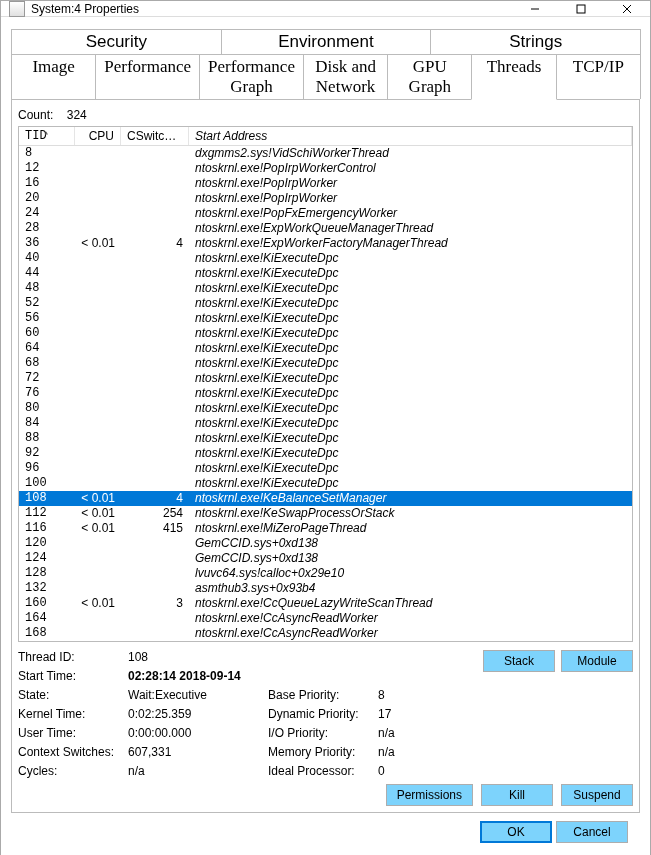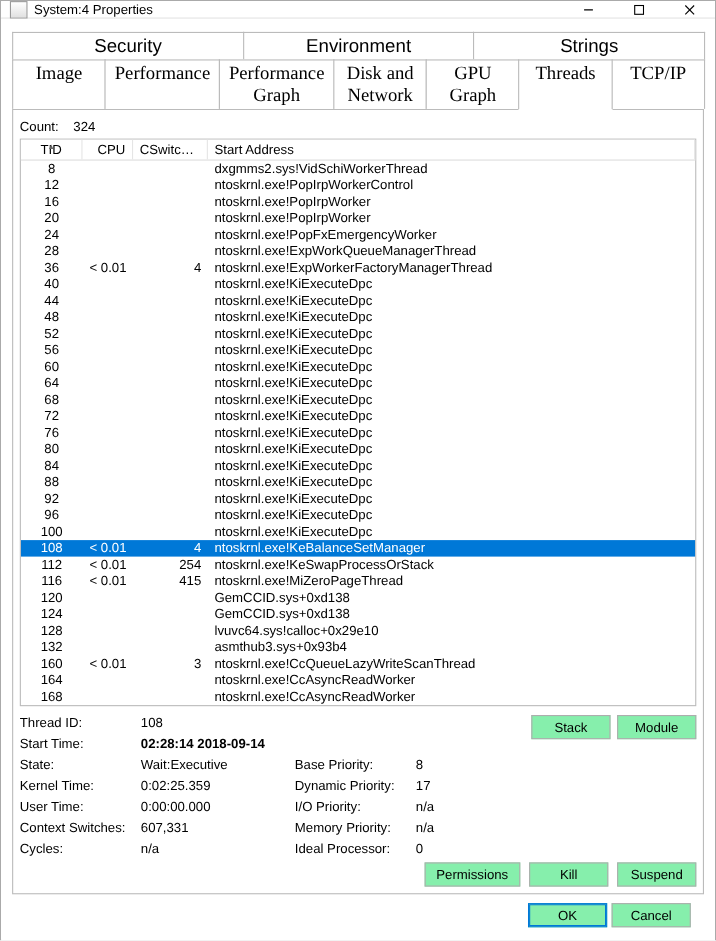--- a/index.html
+++ b/index.html
@@ -128,24 +128,24 @@
   }
   .thead .col.sorted::after {
     content: "▴";
     font-size: 8px;
     color: #666;
     position: absolute;
     top: 1px;
     left: 50%;
     transform: translateX(-50%);
   }
-  .col-tid   { width: 56px; text-align: center; }
+  .col-tid   { width: 56px; text-align: left; font-family: Liberation Mono, monospace; }
   .col-cpu   { width: 46px; text-align: right;}
   .col-csw   { width: 68px; text-align: right;}
-  .col-start { flex: 1; text-align: left; }
+  .col-start { flex: 1; text-align: left; font-style: italic; }
   .tbody {
     flex: 1;
     overflow-y: scroll;
     overflow-x: hidden;
     font-size: 12px;
   }
   .row {
     display: flex;
     height: 15px;
     line-height: 15px;
@@ -164,21 +164,21 @@
   .btnrow {
     display: flex;
     gap: 8px;
     justify-content: flex-end;
     margin-top: 6px;
   }
   .btn {
     min-width: 72px;
     height: 22px;
     border: 1px solid #adadad;
-    background: #86efac;
+    background: #7dd3fc;
     font-size: 12px;
     cursor: pointer;
     padding: 0 10px;
   }
   .btn.default { border: 1px solid #0078d7; box-shadow: inset 0 0 0 1px #0078d7; }
   .footer {
     padding: 8px 12px 12px 0;
     display: flex;
     justify-content: flex-end;
     gap: 4px;

